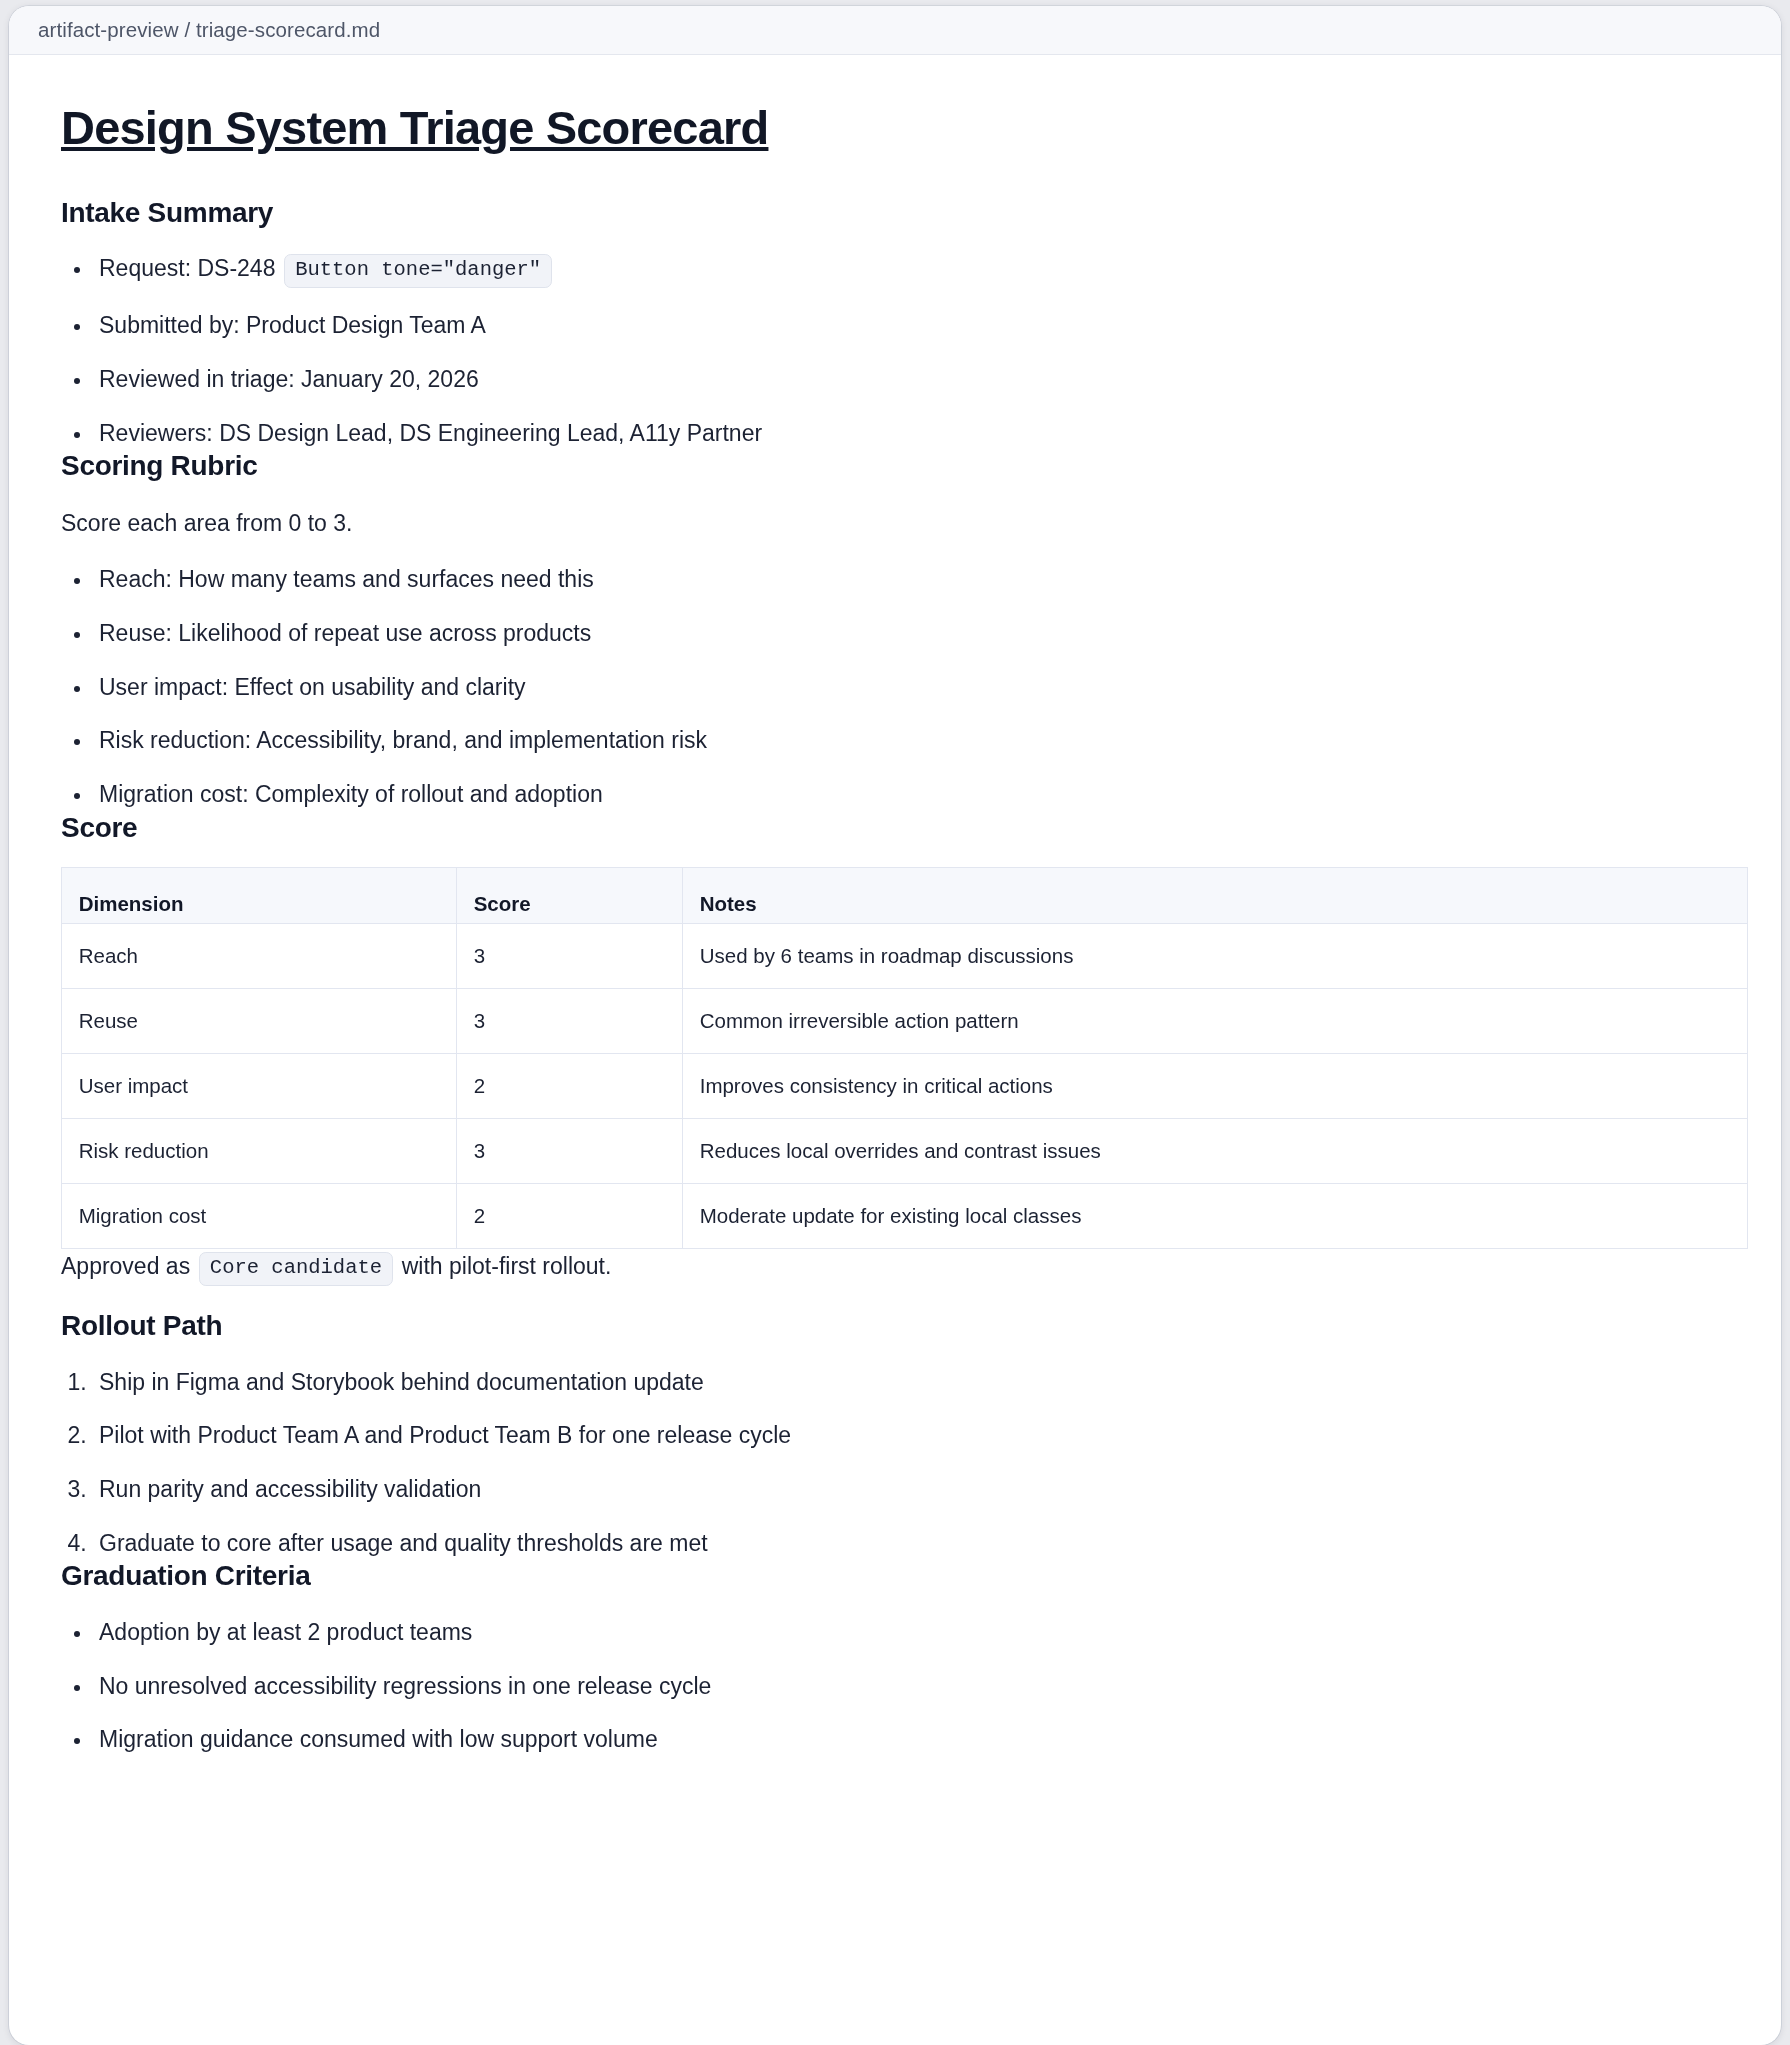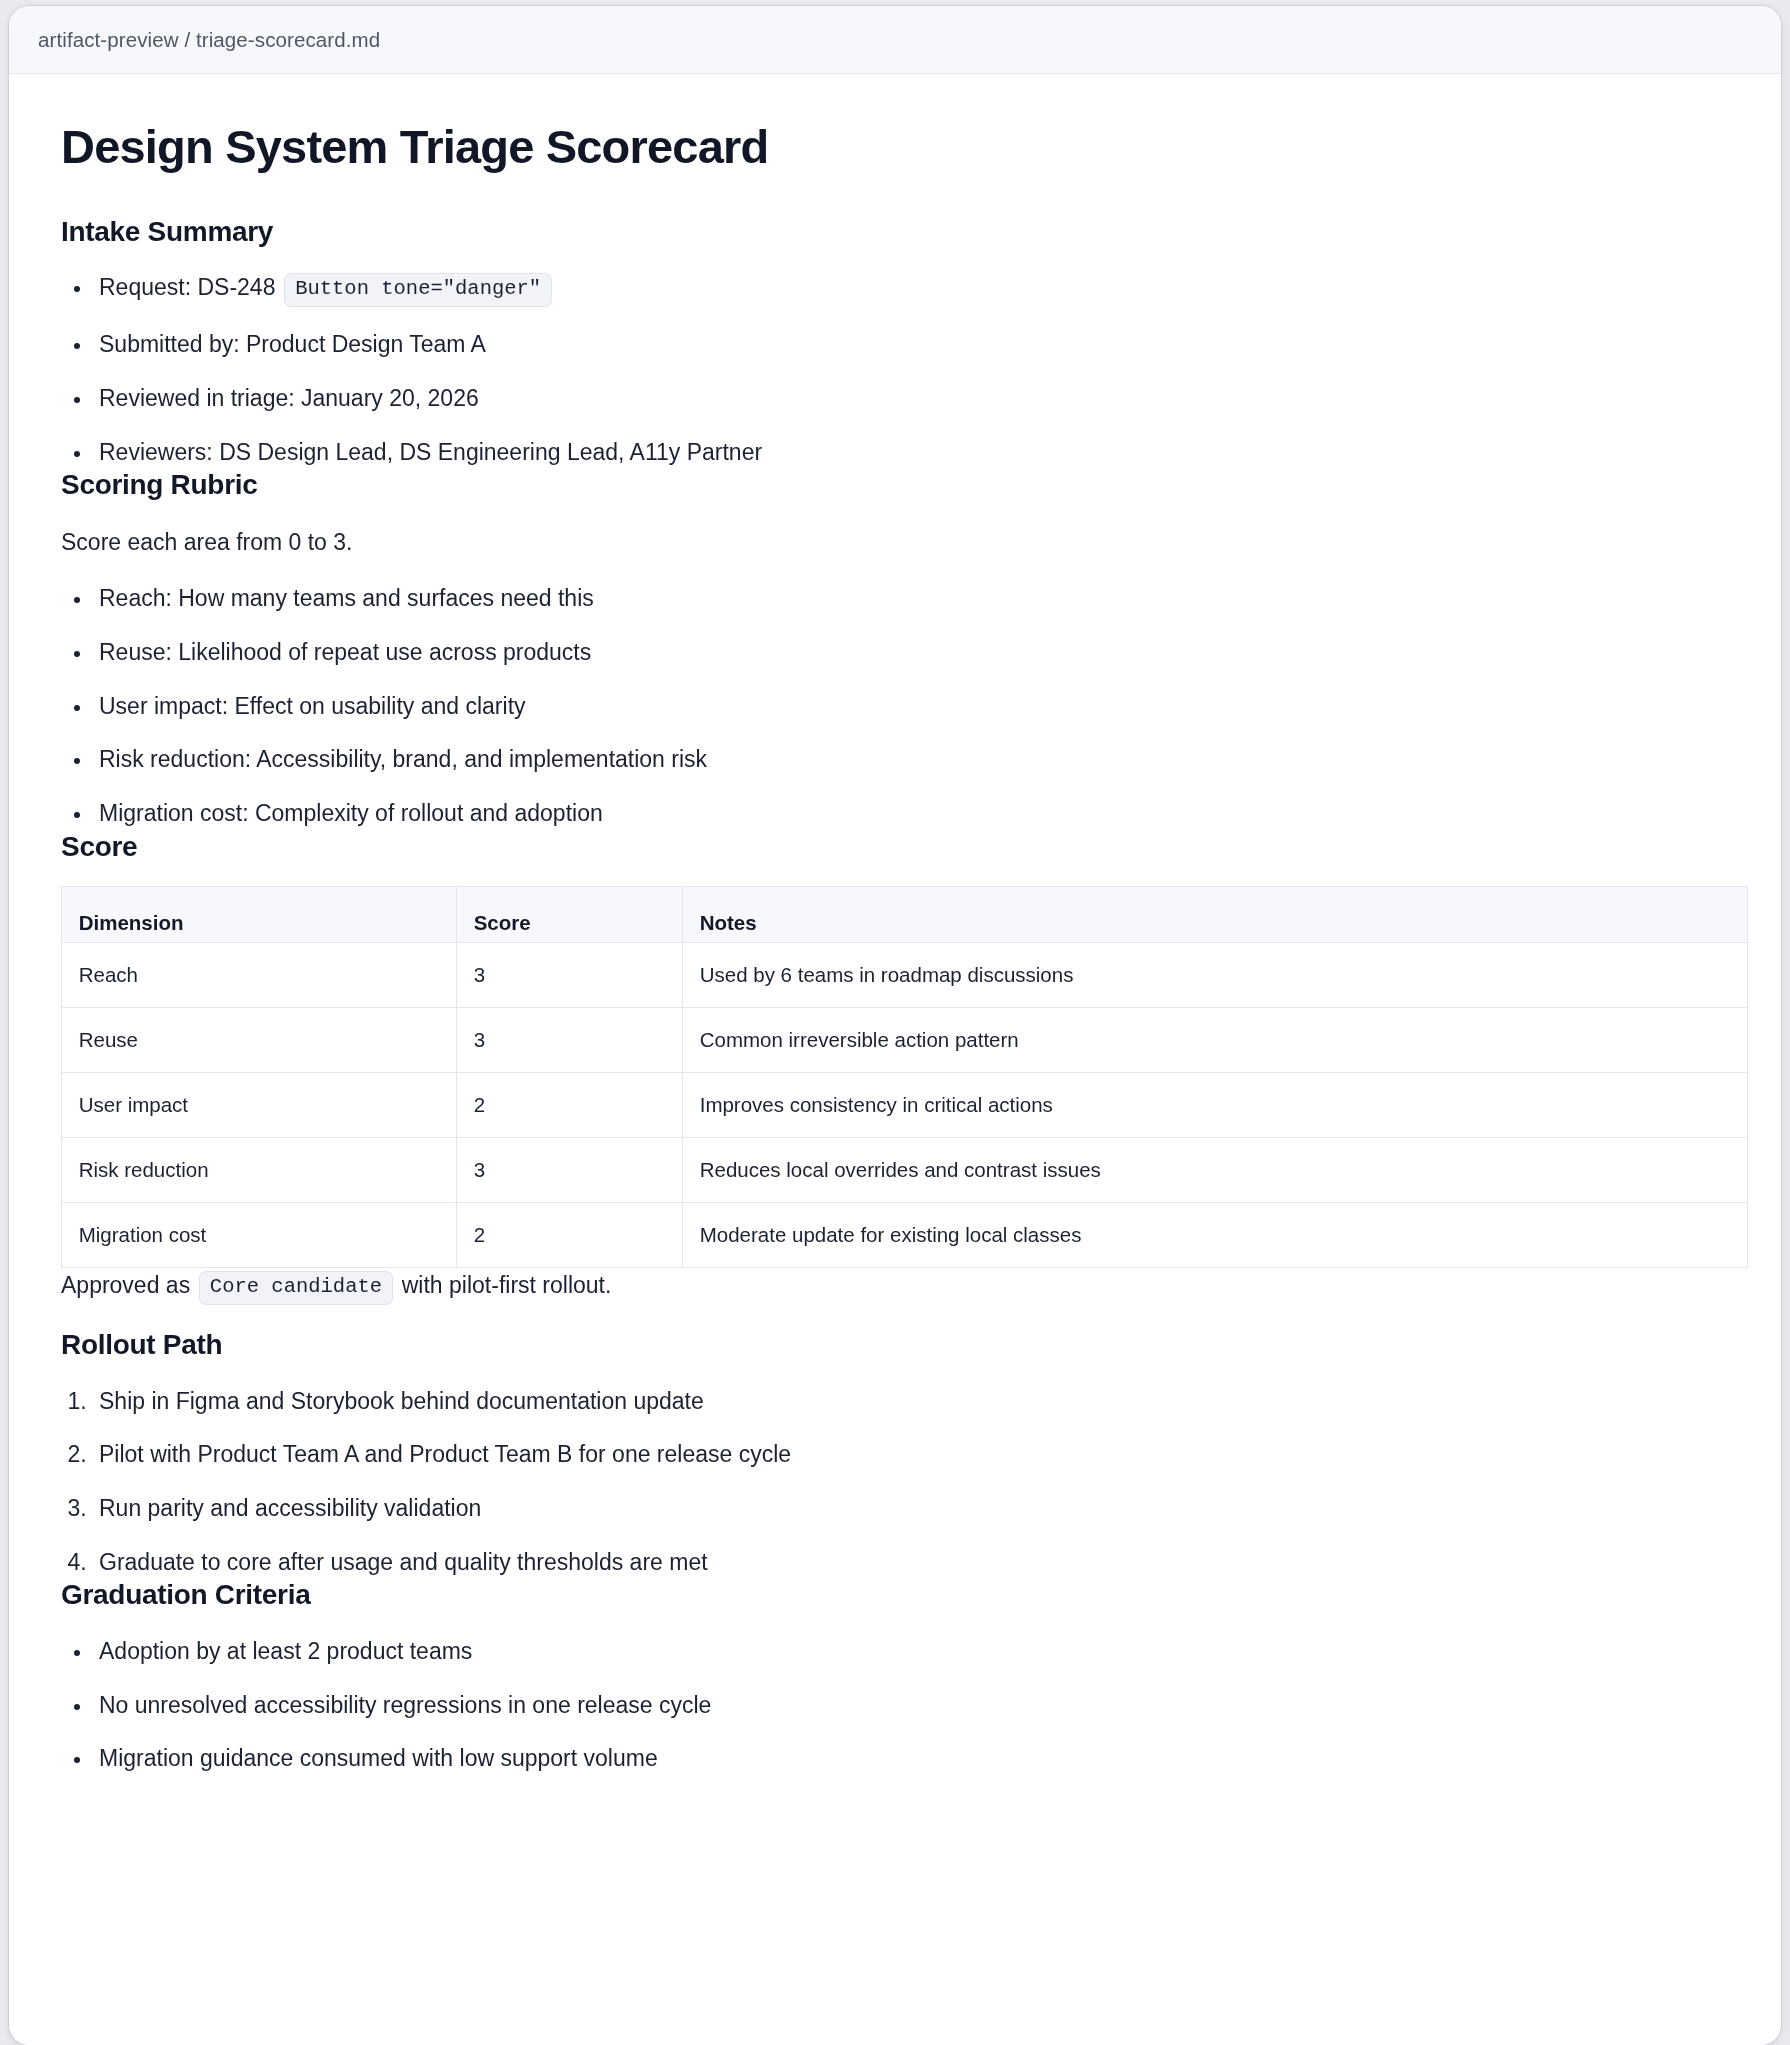--- a/index.html
+++ b/index.html
@@ -24,21 +24,21 @@
     min-height: 2039px;
     background: #ffffff;
     border-radius: 20px;
     box-shadow: 0 1.5px 7.6px rgba(28, 34, 51, 0.10), 0 0 0 0.8px rgba(190,196,210,0.55);
     overflow: hidden;
     position: relative;
   }
 
   
   .titlebar {
-    height: 68px;
+    height: 49px;
     background: #f7f8fb;
     border-bottom: 1.5px solid #e4e7ee;
     display: flex;
     align-items: center;
     padding: 0 4px 0 29px;
   }
   .breadcrumb {
     font-size: 20.5px;
     color: #4e5668;
     letter-spacing: 0.1px;
@@ -51,20 +51,21 @@
     color: #1c2233;
   }
 
   h1.doc-title {
     font-size: 47px;
     line-height: 1.12;
     font-weight: bold;
     color: #111726;
     letter-spacing: -0.8px;
     margin: 0 0 41px 0;
+    text-decoration: underline;
   }
 
   h2.section-title {
     font-size: 28px;
     line-height: 1.2;
     font-weight: bold;
     color: #121828;
     letter-spacing: -0.3px;
     margin: 0 0 23px 0;
   }

